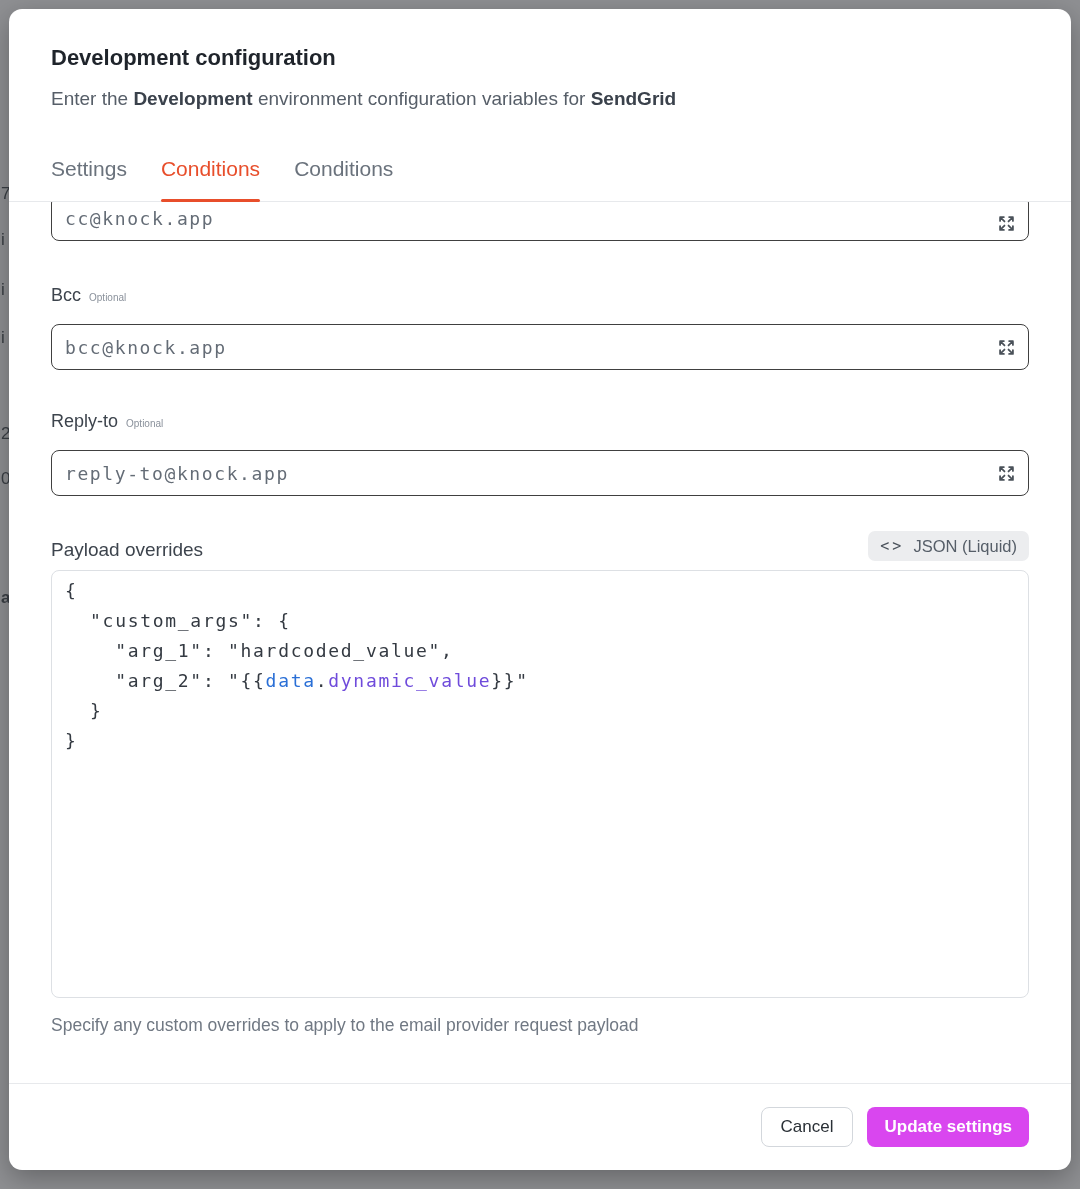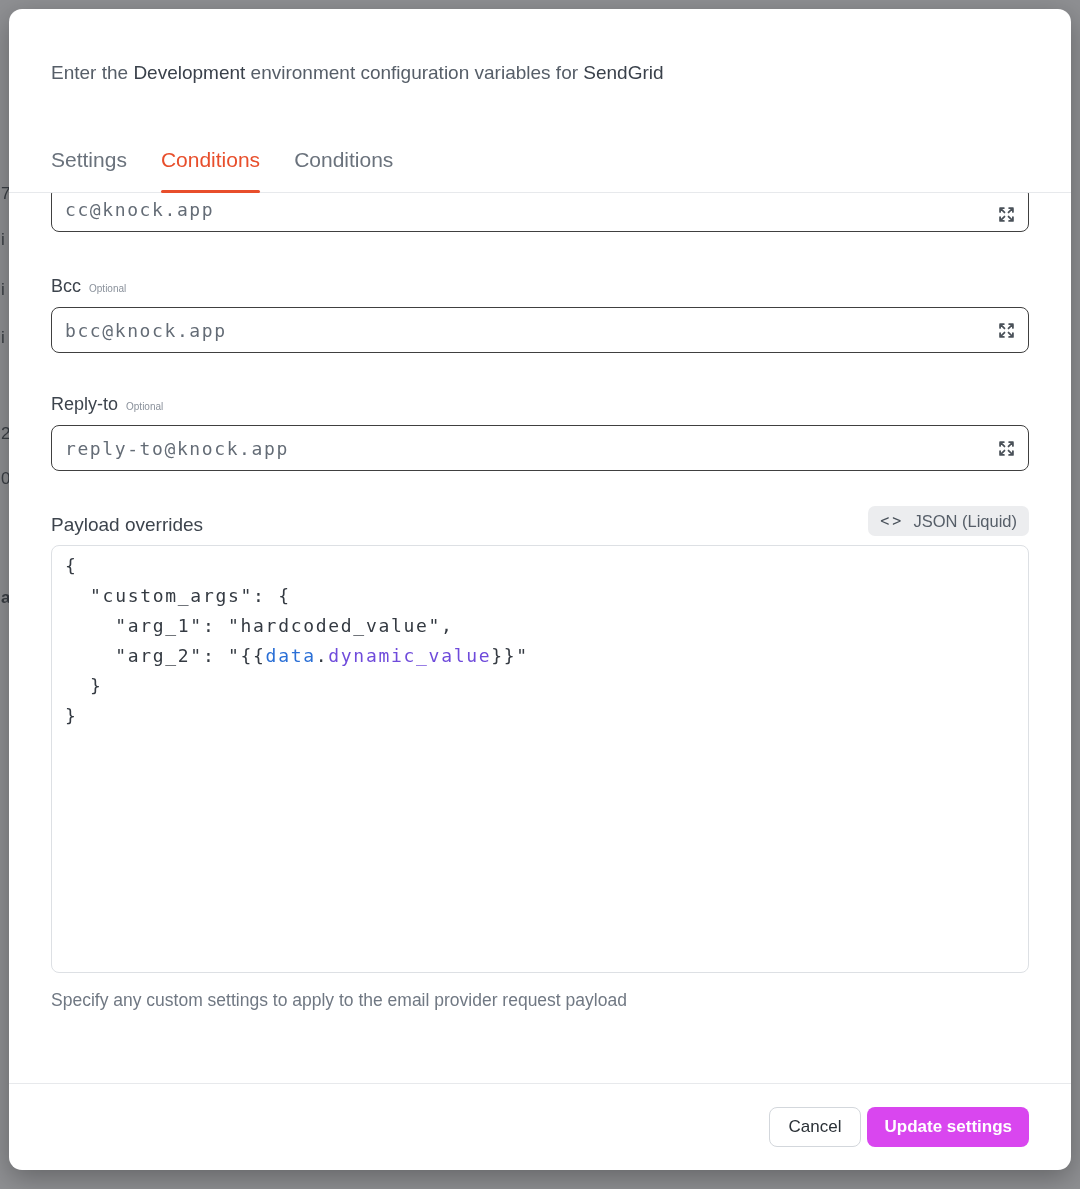--- a/index.html
+++ b/index.html
@@ -15,23 +15,23 @@
   .bd-a { font-weight:700; font-size:21px; }
 
   .modal { position:absolute; left:9px; top:9px; width:1062px; height:1161px;
     background:#FFFFFF; border-radius:13px; box-shadow:0 8px 28px rgba(0,0,0,0.30);
     display:flex; flex-direction:column; z-index:2; }
 
   
   .modal-top { padding:36px 42px 0; }
   .modal-title { font-size:22px; line-height:26px; font-weight:700; color:#1F242B; }
   .modal-subtitle { margin-top:16px; font-size:19px; line-height:23px; color:#565E68; }
-  .modal-subtitle strong { color:#3A414B; font-weight:400; }
+  .modal-subtitle strong { color:#3A414B; font-weight:700; }
 
-  .tabs-wrap { margin-top:63px; padding:0 42px; border-bottom:1px solid #E7E9EC;
+  .tabs-wrap { margin-top:46px; padding:0 42px; border-bottom:1px solid #E7E9EC;
     display:flex; gap:34px; }
   .tab { font-size:21px; line-height:26px; color:#6A727C; padding-bottom:19px;
     position:relative; cursor:pointer; }
   .tab.active { color:#E84E2B; font-weight:500; }
   .tab.active::after { content:""; position:absolute; left:0; right:0; bottom:-1px;
     height:3px; background:#E84E2B; border-radius:2px; }
 
   
   .modal-body { flex:1; overflow:hidden; padding:0 42px; }
   .input-wrap { position:relative; }
@@ -42,21 +42,21 @@
   .first-field { margin-top:-7px; }
   .expand-btn { position:absolute; right:12px; top:50%; transform:translateY(-50%);
     width:22px; height:22px; background:none; border:none; cursor:pointer;
     display:flex; align-items:center; justify-content:center; }
   .first-field .expand-btn { top:auto; bottom:7px; transform:none; }
 
   .field-group { margin-top:44px; }
   .field-group.reply { margin-top:41px; }
   .field-label { font-size:18px; color:#3D444D; font-weight:500; line-height:20px; }
   .optional { font-size:10px; color:#8A919B; font-weight:400; margin-left:8px; }
-  .field-group .input-wrap { margin-top:8px; }
+  .field-group .input-wrap { margin-top:16px; }
 
   
   .payload-row { margin-top:35px; height:30px; display:flex; align-items:flex-end;
     justify-content:space-between; }
   .payload-label { font-size:19px; color:#3D444D; font-weight:500; }
   .lang-badge { display:flex; align-items:center; gap:9px; height:30px; padding:0 12px;
     background:#ECEDEF; border-radius:7px; color:#565E68; font-size:16.5px; }
   .code-glyph { font-family:"DejaVu Sans Mono", monospace; font-size:15px;
     letter-spacing:3px; color:#4A525B; }
 
@@ -64,21 +64,21 @@
     background:#fff; padding:5px 13px; overflow:hidden; cursor:text; }
   .code-line { font-family:"DejaVu Sans Mono", monospace; font-size:18px;
     letter-spacing:1.7px; line-height:30px; color:#343A42; white-space:pre; }
   .tok-object { color:#2A6FD6; }
   .tok-property { color:#6F4BDB; }
 
   .help-text { margin-top:16px; font-size:17.5px; line-height:22px; color:#707883; }
 
   
   .modal-footer { height:87px; border-top:1px solid #E7E9EC; display:flex;
-    align-items:center; justify-content:flex-end; gap:6px; padding:0 42px; }
+    align-items:center; justify-content:flex-end; gap:14px; padding:0 42px; }
   .btn { height:40px; border-radius:8px; font-size:17px; cursor:pointer;
     font-family:"Liberation Sans", sans-serif; }
   .btn-cancel { background:#fff; border:1px solid #D3D7DC; color:#2A3036; padding:0 19px; }
   .btn-submit { background:#d946ef; border:none; color:#fff; font-weight:600; padding:0 17px; }
 </style>
 </head>
 <body>
 
 <div class="overlay">
 
@@ -88,20 +88,21 @@
     <span style="top:280px">i</span>
     <span style="top:328px">i</span>
     <span style="top:424px">2</span>
     <span style="top:469px">0</span>
     <span style="top:588px" class="bd-a">a</span>
   </div>
 
   <div class="modal">
 
     <div class="modal-top">
+      <h1 class="modal-title">Development configuration</h1>
       <p class="modal-subtitle"><span>Enter the </span><strong>Development</strong><span> environment configuration variables for </span><strong>SendGrid</strong></p>
     </div>
 
     <div class="tabs-wrap">
       <div class="tab">Settings</div>
       <div class="tab active">Conditions</div>
       <div class="tab">Conditions</div>
     </div>
 
     <div class="modal-body">
@@ -158,21 +159,21 @@
 
       <div class="code-editor">
         <div class="code-line">{</div>
         <div class="code-line">  "custom_args": {</div>
         <div class="code-line">    "arg_1": "hardcoded_value",</div>
         <div class="code-line"><span>    "arg_2": "{{</span><span class="tok-object">data</span><span>.</span><span class="tok-property">dynamic_value</span><span>}}"</span></div>
         <div class="code-line">  }</div>
         <div class="code-line">}</div>
       </div>
 
-      <div class="help-text">Specify any custom settings to apply to the email provider request payload</div>
+      <div class="help-text">Specify any custom overrides to apply to the email provider request payload</div>
 
     </div>
 
     <div class="modal-footer">
       <button class="btn btn-cancel">Cancel</button>
       <button class="btn btn-submit">Update settings</button>
     </div>
 
   </div>
 </div>

